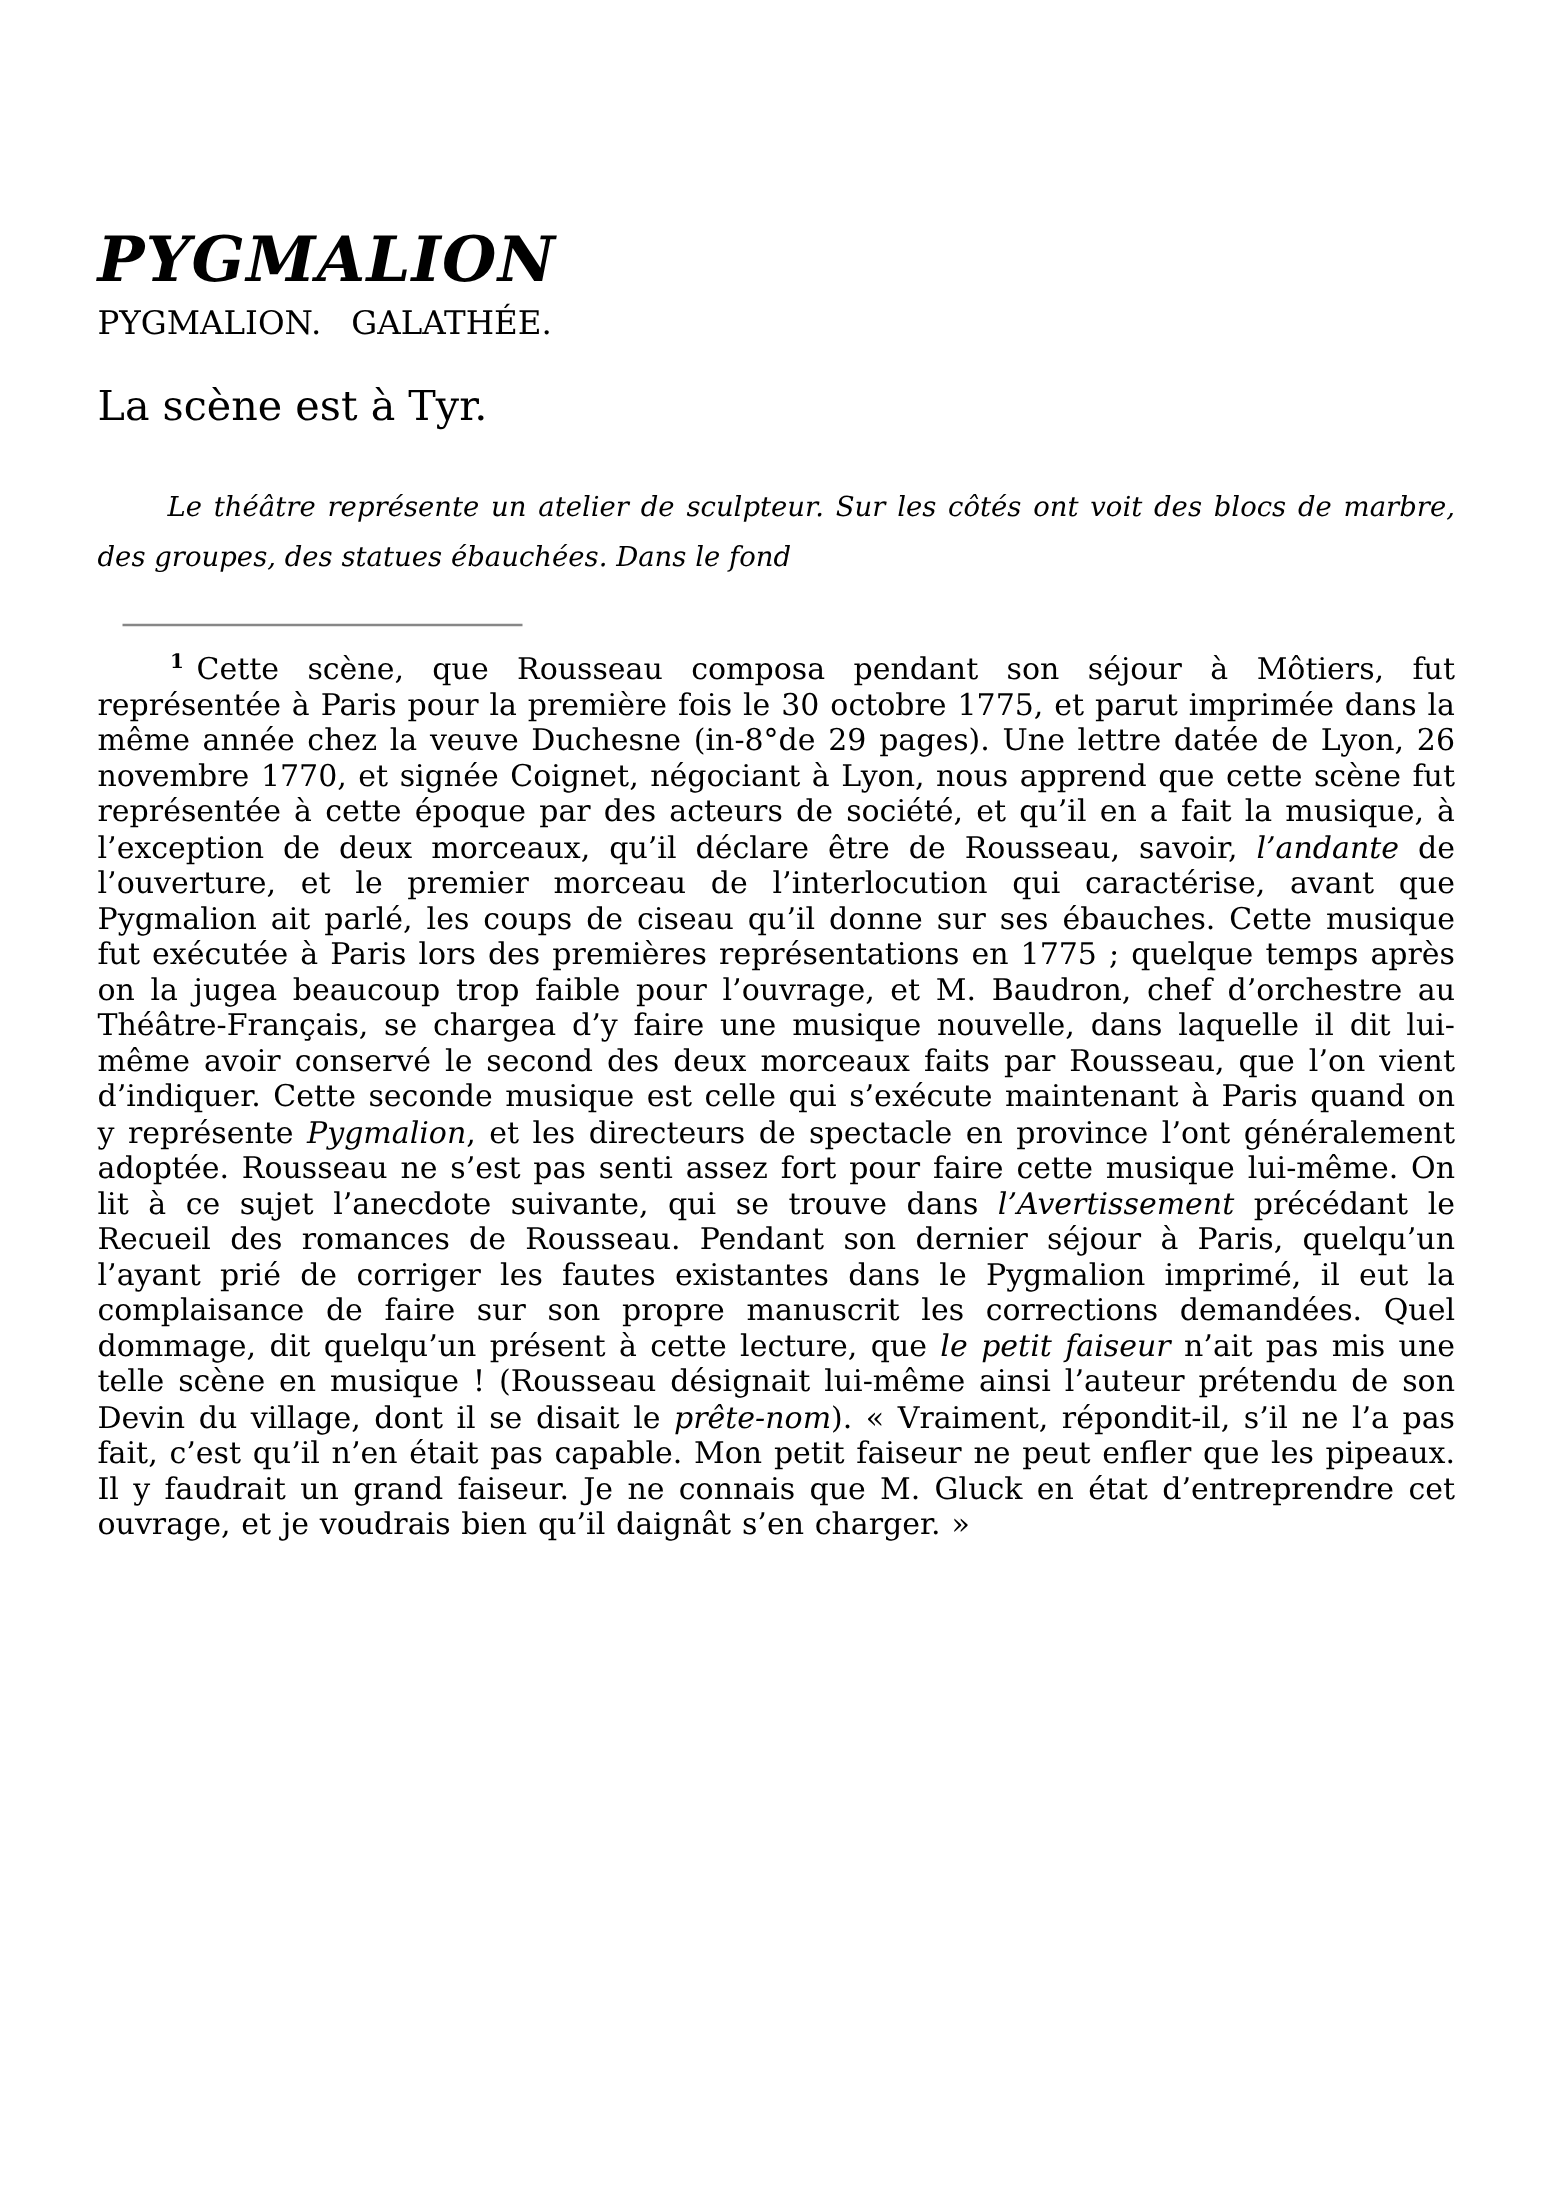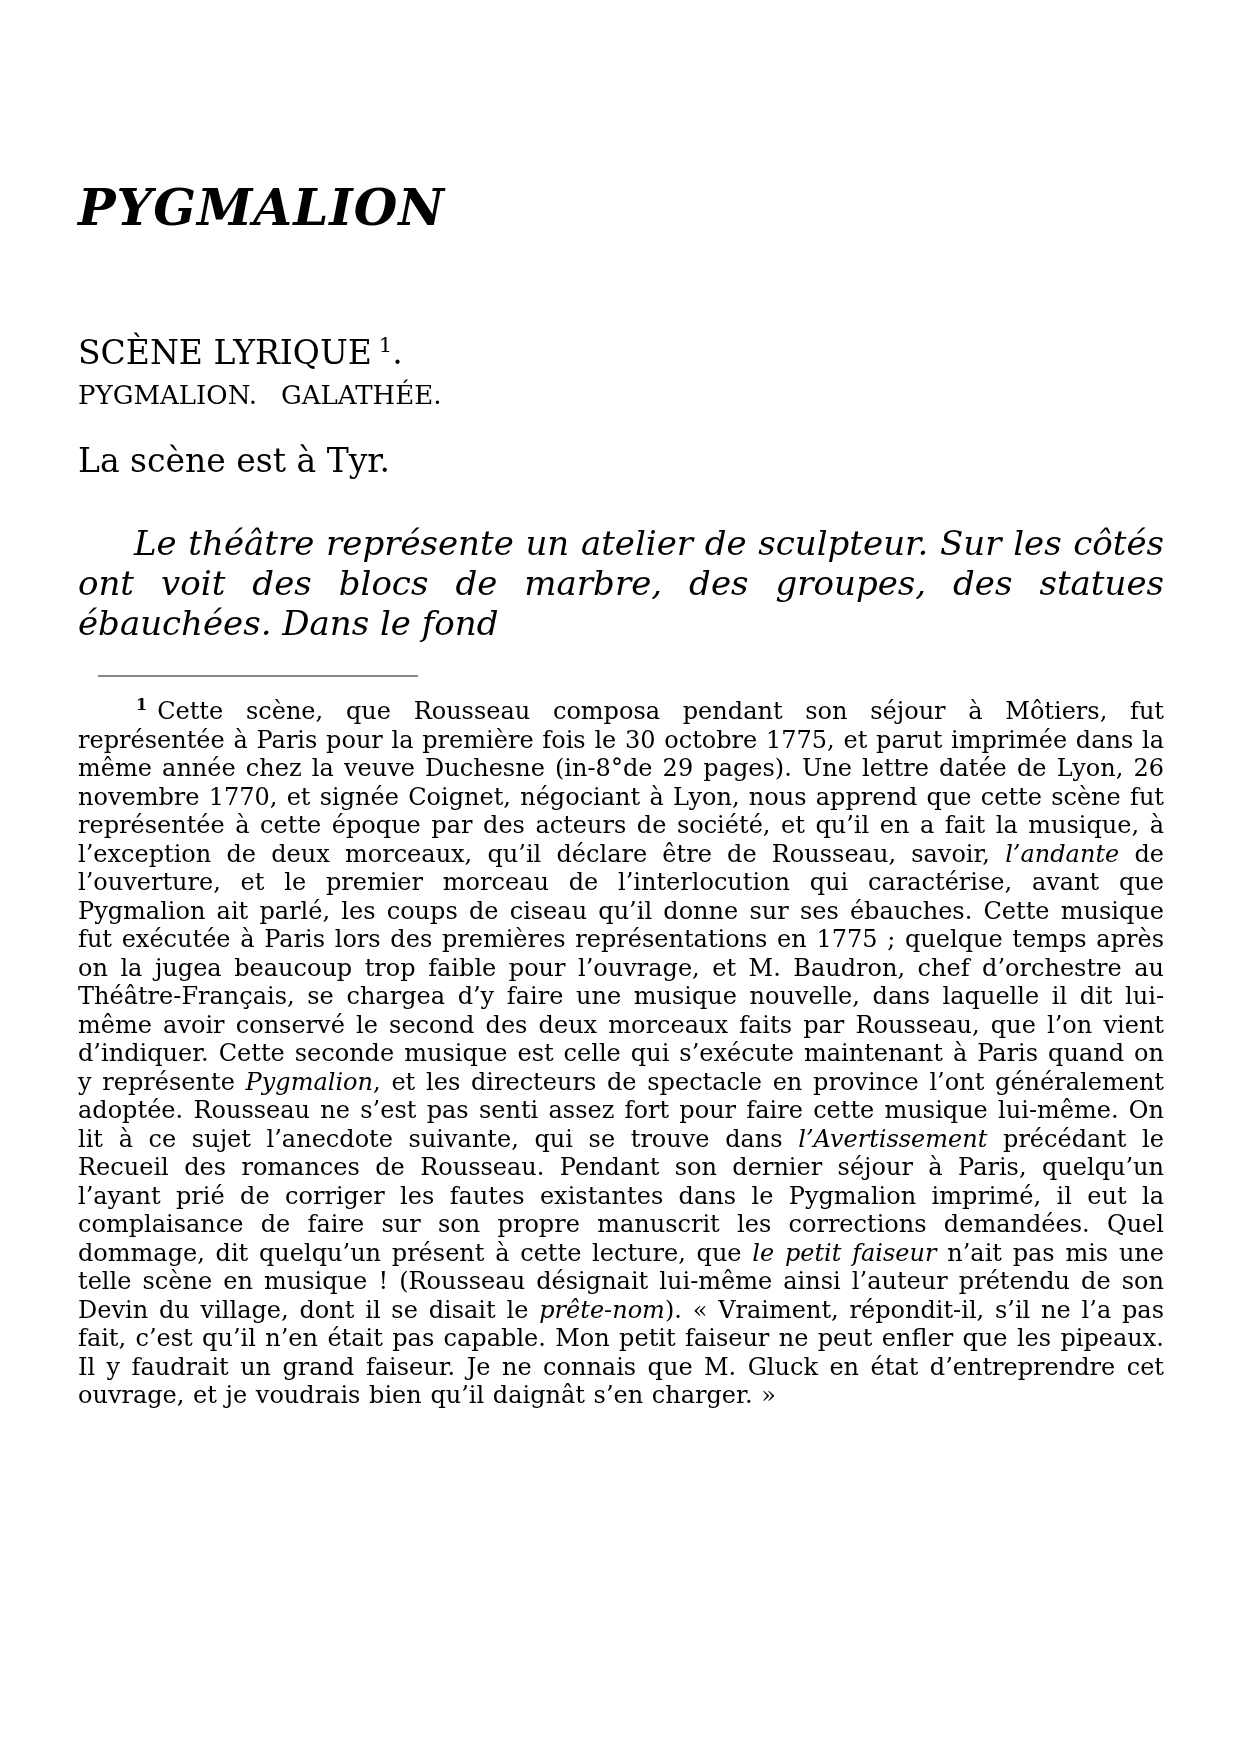--- a/index.html
+++ b/index.html
@@ -53,21 +53,21 @@
   }
   .characters .character:first-child {
     margin-right: 24px;
   }
   .scene-location {
     font-size: 33px;
     line-height: 42px;
     margin-top: 24px;
   }
   .stage-direction {
-    font-size: 34px;
+    font-size: 22px;
     line-height: 40px;
     font-style: italic;
     text-align: justify;
     text-indent: 56px;
     margin: 41px 0 0 0;
   }
   .footnote-separator {
     border: none;
     border-top: 2px solid #878787;
     width: 320px;
@@ -89,23 +89,20 @@
     margin-right: 10px;
   }
 </style>
 </head>
 <body>
 
 <div class="page">
 
   <h1 class="title">PYGMALION</h1>
 
-  <div class="scene-heading">
-    <span>SCÈNE LYRIQUE</span><sup>1</sup><span>.</span>
-  </div>
 
 
   <div class="characters">
     <span class="character">PYGMALION.</span><span class="character">GALATHÉE.</span>
   </div>
 
   <div class="scene-location">La scène est à Tyr.</div>
 
   <p class="stage-direction">Le théâtre représente un atelier de sculpteur. Sur les côtés ont voit des blocs de marbre, des groupes, des statues ébauchées. Dans le fond</p>
 

